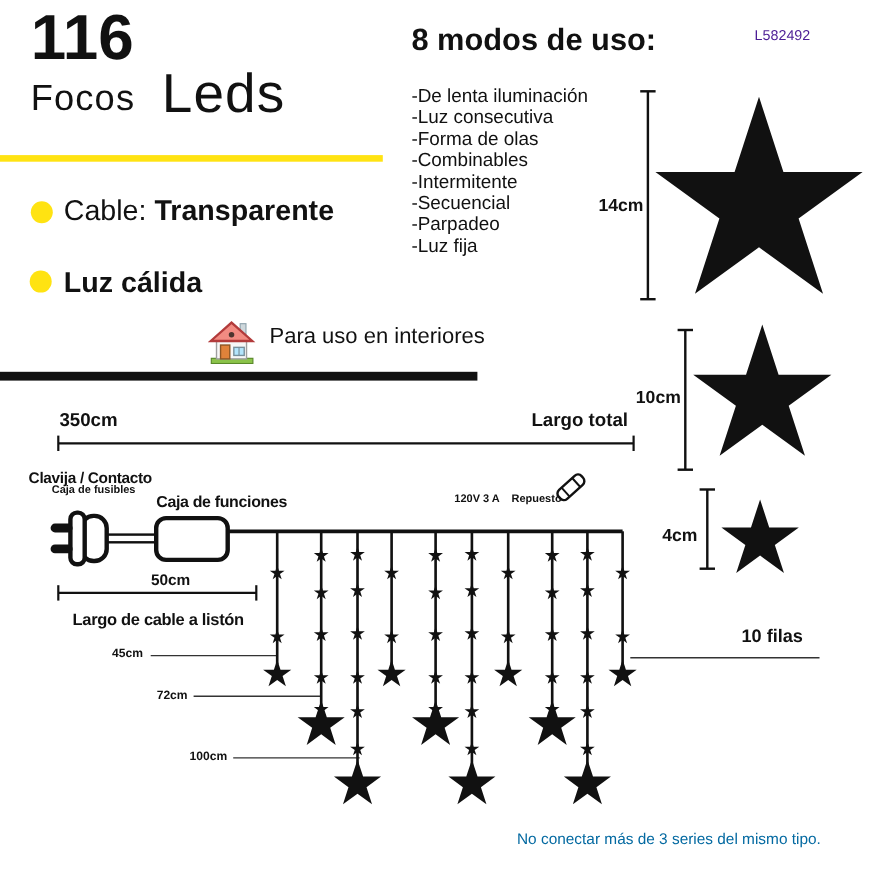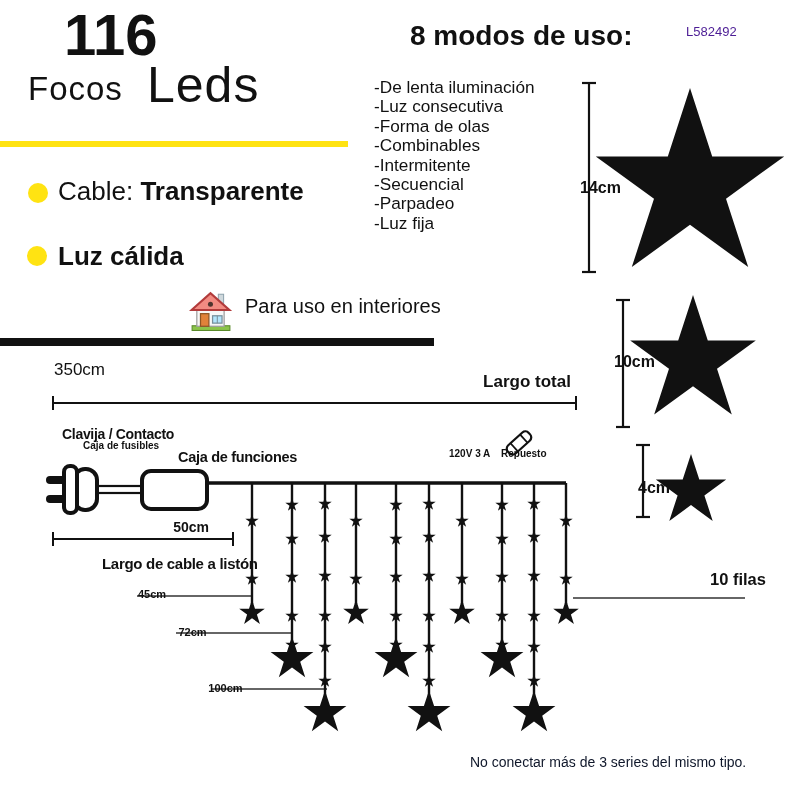--- a/index.html
+++ b/index.html
@@ -1,19 +1,19 @@
 <!DOCTYPE html>
 <html><head>
 <meta charset="utf-8">
 <style>
   html,body{margin:0;padding:0;background:#fff;}
   .page{position:relative;width:800px;height:800px;background:#fff;overflow:hidden;
         font-family:"Liberation Sans", sans-serif;color:#111;}
   .abs{position:absolute;}
-  .b{font-weight:bold;margin-left:36px;}
+  .b{font-weight:bold;}
   .dot{width:20px;height:20px;border-radius:50%;}
   .bar{background:#111;}
   .right{text-align:center;}
   .center{text-align:right;}
   svg{display:block;}
 </style>
 </head>
 <body>
 
 <div class="page">
@@ -153,33 +153,33 @@
     <div>-Intermitente</div>
     <div>-Secuencial</div>
     <div>-Parpadeo</div>
     <div>-Luz fija</div>
   </div>
 
   <div class="abs b right" style="left:544px;top:179px;width:40px;font-size:16px">14cm</div>
   <div class="abs b right" style="left:578px;top:353px;width:40px;font-size:16px">10cm</div>
   <div class="abs b right" style="left:600px;top:479px;width:36px;font-size:16px">4cm</div>
 
-  <div class="abs" style="left:54px;top:360px;font-size:17px;font-weight:400">350cm</div>
+  <div class="abs" style="left:54px;top:372px;font-size:17px;font-weight:700">350cm</div>
   <div class="abs right" style="left:477px;top:372px;width:100px;font-size:17px;font-weight:600">Largo total</div>
 
   <div class="abs b" style="left:26px;top:426px;font-size:14px;letter-spacing:-0.3px">Clavija / Contacto</div>
   <div class="abs b" style="left:47px;top:440px;font-size:10px">Caja de fusibles</div>
   <div class="abs b" style="left:142px;top:449px;font-size:14.5px;letter-spacing:-0.3px">Caja de funciones</div>
   <div class="abs b" style="left:413px;top:448px;font-size:10px">120V 3 A</div>
   <div class="abs b" style="left:465px;top:448px;font-size:10px">Repuesto</div>
 
   <div class="abs b center" style="left:113px;top:519px;width:60px;font-size:14px">50cm</div>
   <div class="abs b" style="left:66px;top:555px;font-size:15px;letter-spacing:-0.3px">Largo de cable a listón</div>
 
   <div class="abs b right" style="left:100px;top:588px;width:32px;font-size:11px">45cm</div>
   <div class="abs b right" style="left:140px;top:626px;width:33px;font-size:11px">72cm</div>
   <div class="abs b right" style="left:170px;top:682px;width:39px;font-size:11px">100cm</div>
 
   <div class="abs b" style="left:674px;top:570px;font-size:16.5px">10 filas</div>
 
-  <div class="abs" style="left:470px;top:754px;font-size:14px;color:#0f172a">No conectar más de 3 series del mismo tipo.</div>
+  <div class="abs" style="left:470px;top:754px;font-size:14px;color:#0369a1">No conectar más de 3 series del mismo tipo.</div>
 
 </div>
 
 </body></html>

